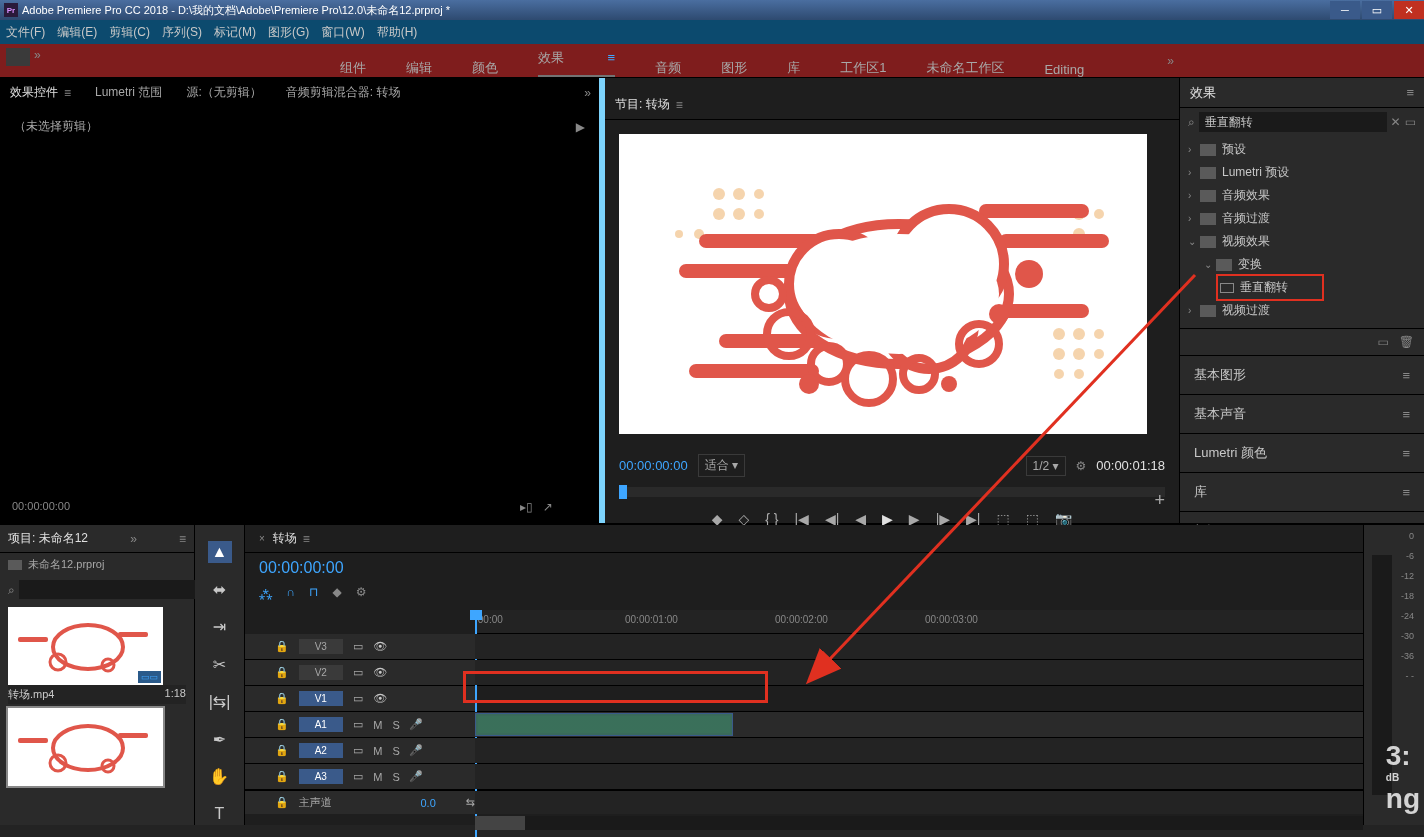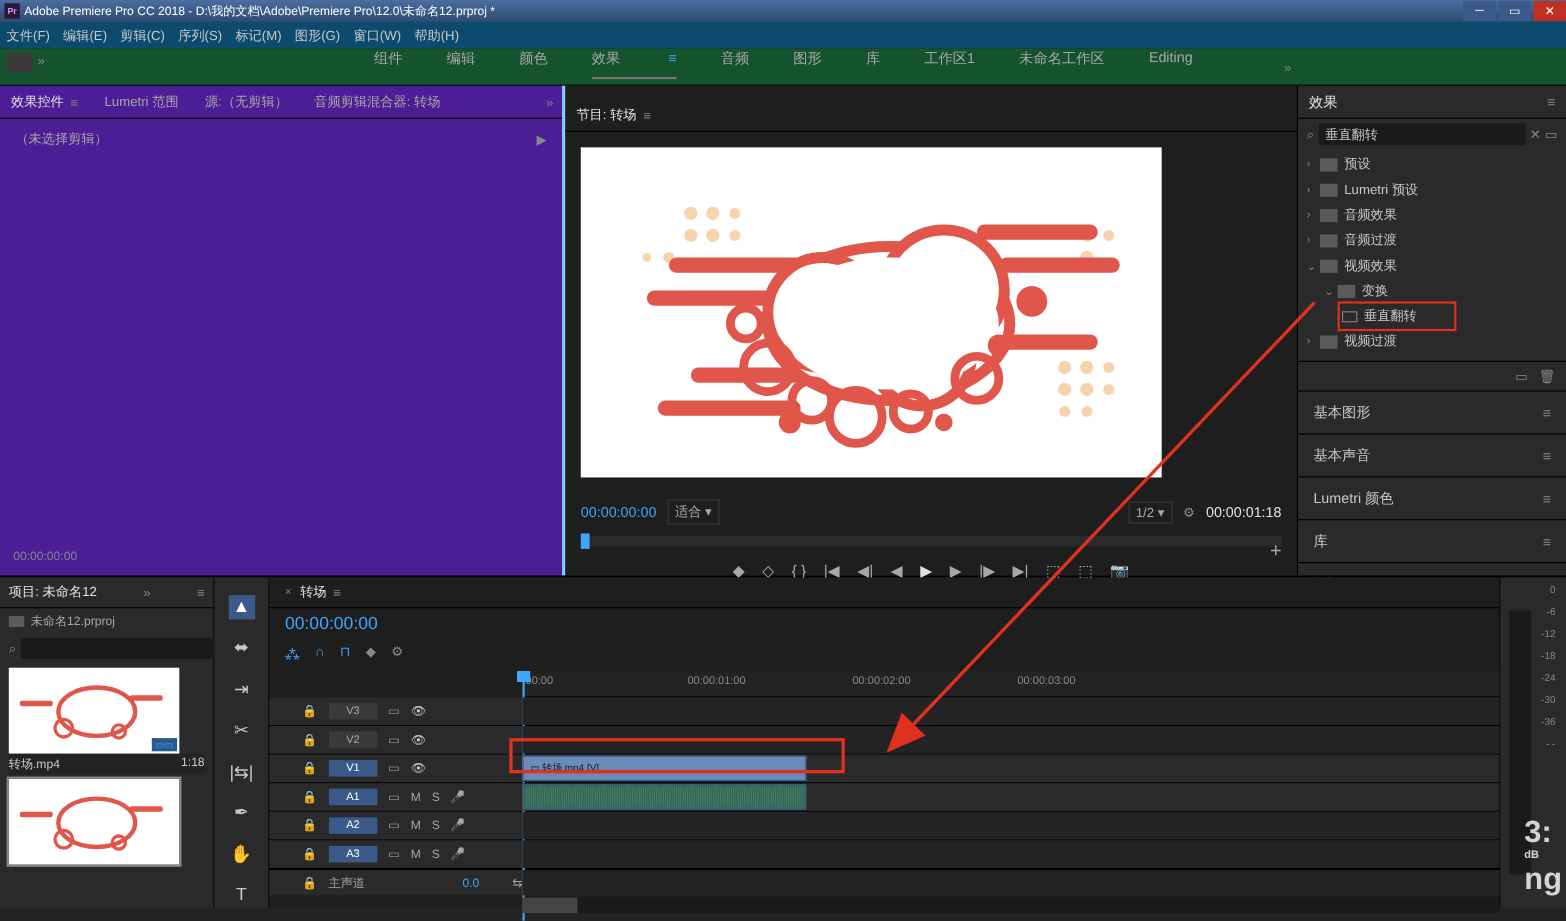--- a/index.html
+++ b/index.html
@@ -10,29 +10,29 @@
 .titlebar .icon { width: 14px; height: 14px; background: #2a1a3a; margin-right: 4px; display: flex; align-items: center; justify-content: center; color: #d890ff; font-size: 8px; font-weight: bold; }
 .titlebar .win-btns { margin-left: auto; display: flex; }
 .titlebar .win-btn { width: 30px; height: 18px; display: flex; align-items: center; justify-content: center; background: #3a5a8a; margin-left: 2px; }
 .titlebar .win-btn.close { background: #c03020; }
 
 
 .menubar { height: 24px; background: #0c4a6e; display: flex; align-items: center; padding-left: 6px; }
 .menubar span { margin-right: 12px; font-size: 12px; }
 
 
-.workspace-bar { height: 34px; background: #14532d; display: flex; align-items: flex-start; padding-left: 340px; border-bottom: 1px solid #000; }
+.workspace-bar { height: 34px; background: #7f1d1d; display: flex; align-items: flex-end; padding-left: 340px; border-bottom: 1px solid #000; }
 .workspace-bar span { margin-right: 40px; font-size: 13px; color: #a8a8a8; }
 .workspace-bar span.active { color: #3ea6ff; border-bottom: 2px solid #737373; padding-bottom: 8px; margin-top: 0; }
 
 
 .main { display: flex; height: 445px; }
 
 
-.left-panel { width: 514px; background: #4c1d95; border-right: 3px solid #7dd3fc; }
+.left-panel { width: 605px; background: #000000; border-right: 6px solid #7dd3fc; }
 .panel-tabs { height: 30px; display: flex; align-items: center; padding-left: 10px; border-bottom: 1px solid #000; }
 .panel-tabs span { margin-right: 24px; font-size: 12px; color: #a8a8a8; }
 .panel-tabs span.active { color: #e0e0e0; }
 .panel-tabs .menu-icon { margin-left: auto; margin-right: 8px; color: #888; }
 .no-clip { padding: 10px 14px; font-size: 12px; color: #a8a8a8; display: flex; align-items: center; }
 .no-clip .arrow { margin-left: auto; color: #888; }
 
 
 .program-panel { flex: 1; background: #1e1e1e; border-right: 1px solid #000; position: relative; }
 .program-tabs { height: 30px; display: flex; align-items: center; padding-left: 10px; border-bottom: 1px solid #000; margin-top: 12px; }
@@ -498,25 +498,20 @@
           </div>
         <div class="track-content"></div>
       </div>
       <div class="track-row">
         <div class="track-header">
             <span class="lock">🔒</span>
             <span class="label">V1</span>
             <span>▭</span>
             <span class="eye">👁</span>
           </div>
-        <div class="track-content light">
-          <div class="clip" style="width:258px">
-              <span style="font-size:9px;">▭ <span>转场.mp4 [V]</span></span>
-            </div>
-        </div>
       </div>
       <div class="track-row">
         <div class="track-header">
             <span class="lock">🔒</span>
             <span class="label">A1</span>
             <span>▭</span>
             <span>M</span>
             <span>S</span>
             <span>🎤</span>
           </div>

